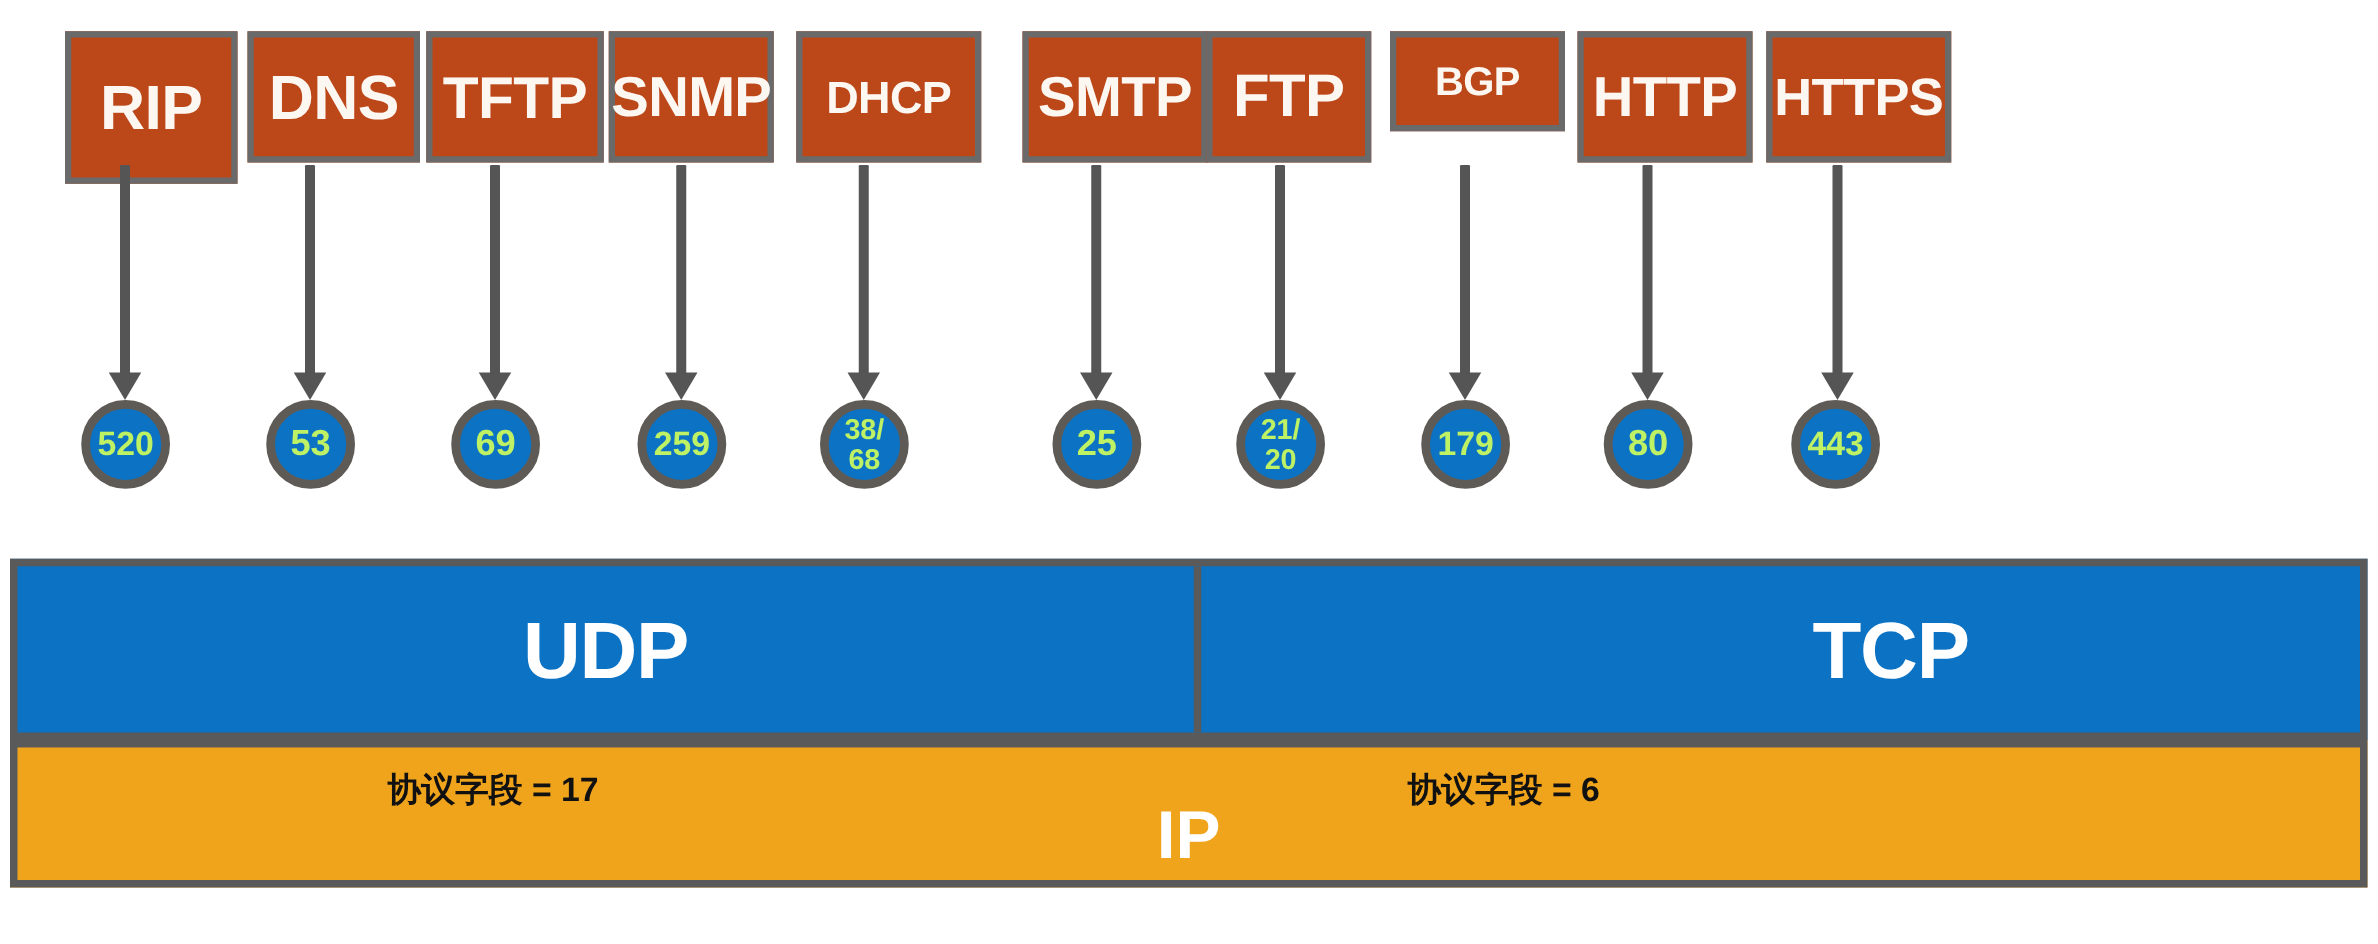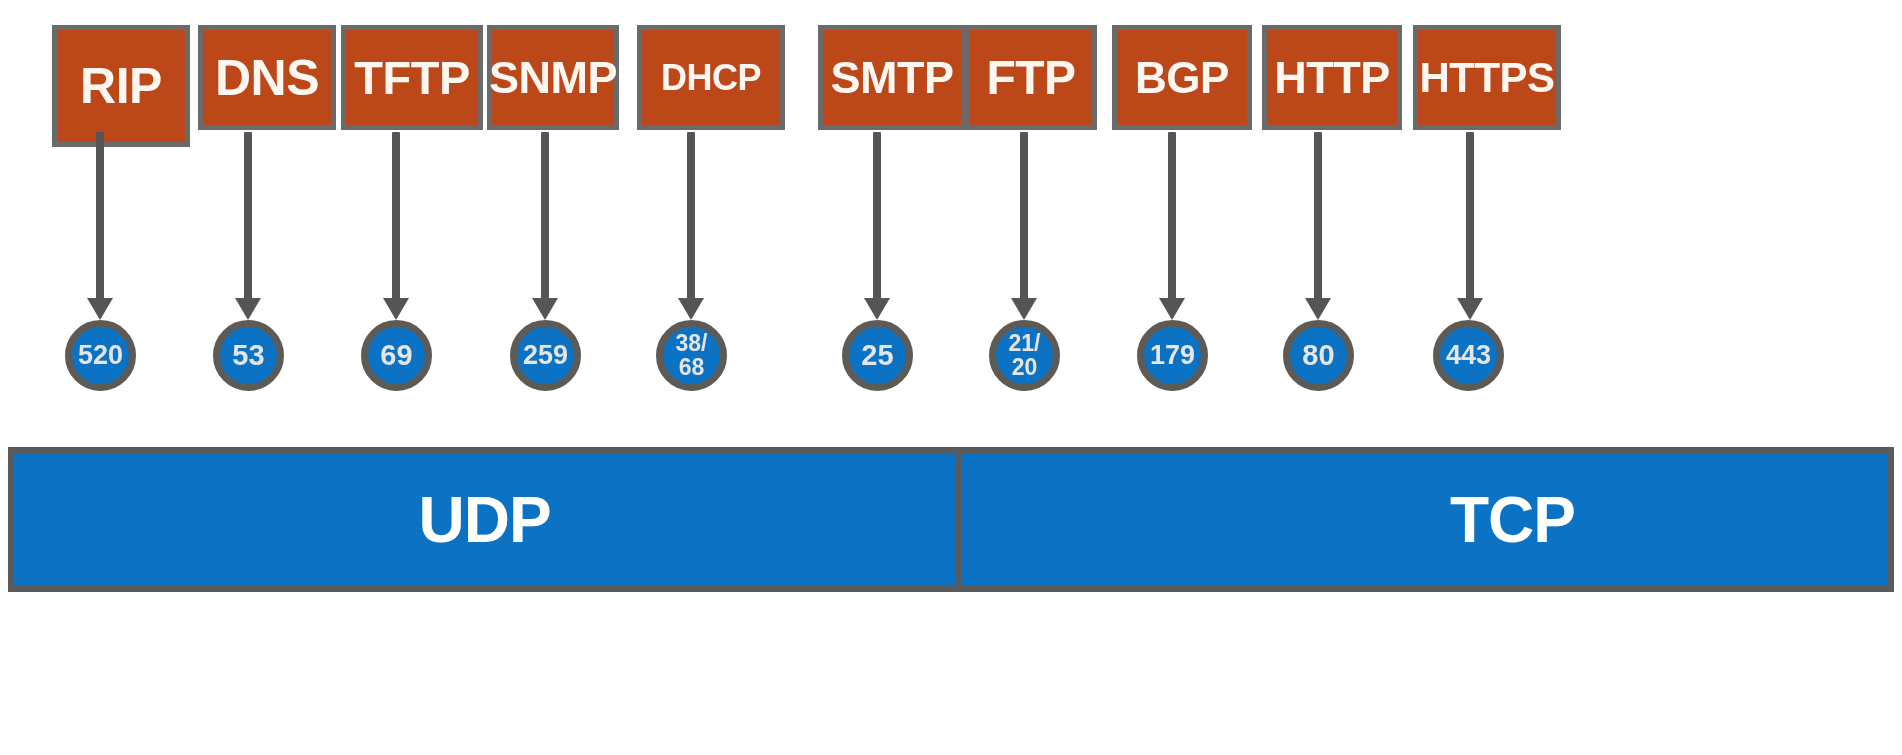--- a/index.html
+++ b/index.html
@@ -38,21 +38,21 @@
 
   
   .port-circle{
     position:absolute;
     border-radius:50%;
     background:#0B72C4;
     border:7px solid #5E5B57;
     box-sizing:border-box;
     display:flex;flex-direction:column;
     align-items:center;justify-content:center;
-    color:#e5e5e5;font-weight:700;line-height:1.02;
+    color:#bef264;font-weight:700;line-height:1.02;
     z-index:6;user-select:none;
   }
   .port-circle .pl{display:block;}
 
   
   .band-outer{
     position:absolute;
     border:6px solid #5A5A5A;
     box-sizing:border-box;
     overflow:hidden;
@@ -103,21 +103,21 @@
     </div>
     <div class="proto-box" style="left:637px;top:25px;width:148px;height:105px;font-size:36px;">
       <span>DHCP</span>
     </div>
     <div class="proto-box" style="left:818px;top:25px;width:148px;height:105px;font-size:45px;">
       <span>SMTP</span>
     </div>
     <div class="proto-box" style="left:965px;top:25px;width:132px;height:105px;font-size:48px;">
       <span>FTP</span>
     </div>
-    <div class="proto-box" style="left:1112px;top:25px;width:140px;height:105px;font-size:44px;">
+    <div class="proto-box" style="left:1112px;top:25px;width:140px;height:80px;font-size:32px;">
       <span>BGP</span>
     </div>
     <div class="proto-box" style="left:1262px;top:25px;width:140px;height:105px;font-size:45px;">
       <span>HTTP</span>
     </div>
     <div class="proto-box" style="left:1413px;top:25px;width:148px;height:105px;font-size:42px;">
       <span>HTTPS</span>
     </div>
   </div>
 
@@ -167,20 +167,25 @@
   <div class="band-outer transport-band" style="left:8px;top:447px;width:1886px;height:145px;padding-left:17px;">
     <div class="band-half" style="left:0;width:941px;">
       <span class="band-title" style="font-size:64px;">UDP</span>
     </div>
     <div class="band-half" style="left:947px;right:0;width:1103px;">
       <span class="band-title" style="font-size:64px;">TCP</span>
     </div>
     <div class="vdivider" style="left:941px;"></div>
   </div>
 
+  <div class="band-outer network-band" style="left:8px;top:592px;width:1886px;height:118px;">
+    <span class="proto-field" style="left:296px;top:16px;font-size:27px;">协议字段 = 17</span>
+    <span class="proto-field" style="left:1112px;top:16px;font-size:27px;">协议字段 = 6</span>
+    <span class="ip-title" style="top:43px;font-size:54px;">IP</span>
+  </div>
 
   <div>
     <div class="port-circle" style="left:65px;top:320px;width:71px;height:71px;font-size:27px;">
       <span class="pl">520</span>
     </div>
     <div class="port-circle" style="left:213px;top:320px;width:71px;height:71px;font-size:29px;">
       <span class="pl">53</span>
     </div>
     <div class="port-circle" style="left:361px;top:320px;width:71px;height:71px;font-size:29px;">
       <span class="pl">69</span>

